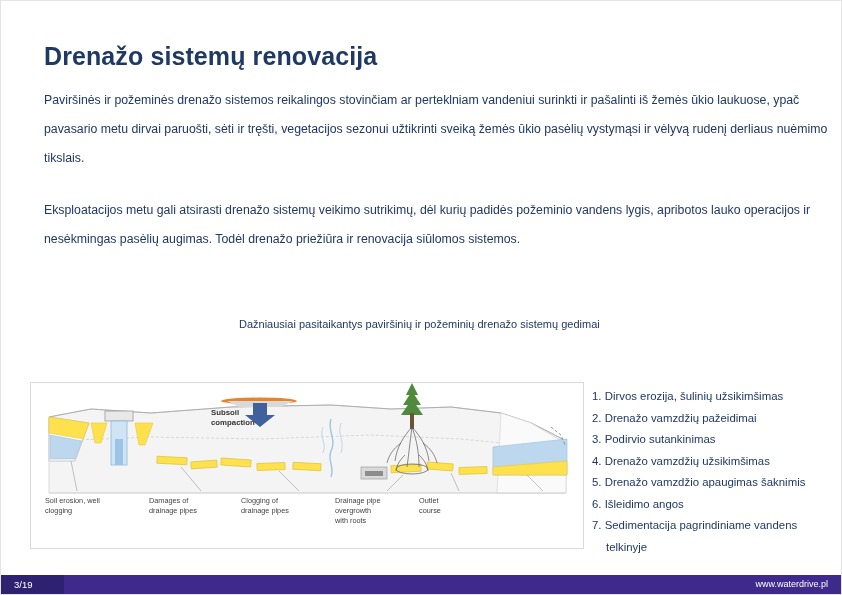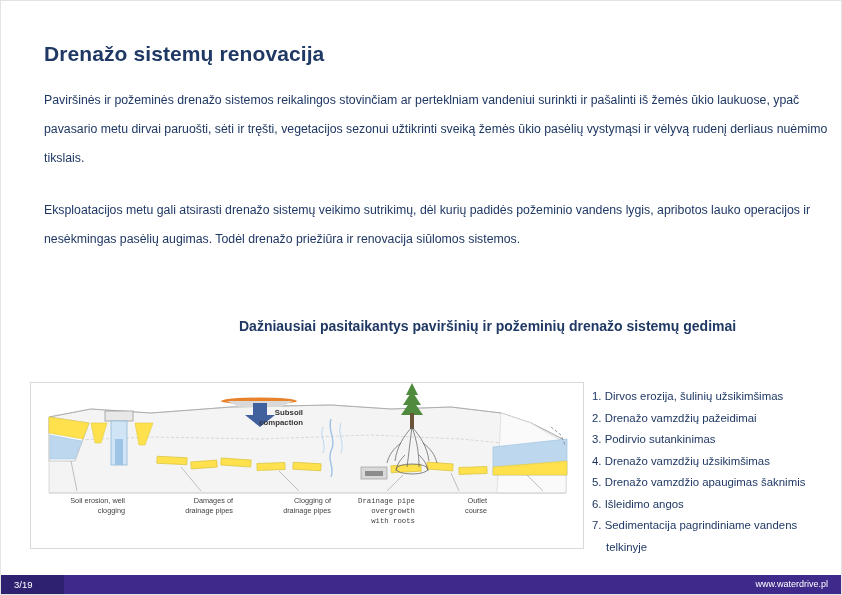--- a/index.html
+++ b/index.html
@@ -6,48 +6,48 @@
   body{
     width:842px;height:595px;overflow:hidden;
     background:#ffffff;
     font-family:"Liberation Sans", sans-serif;
     color:#1f3864;
   }
   .slide{position:relative;width:842px;height:595px;background:#ffffff;}
 
   .title{
     position:absolute;left:44px;top:42px;
-    font-size:21px;font-weight:bold;color:#1f3864;
+    font-size:25px;font-weight:bold;color:#1f3864;
     letter-spacing:0.1px;
   }
 
   .para{
     position:absolute;left:44px;
     font-size:12.3px;color:#1f3864;
     line-height:29px;
     width:790px;
   }
   .para1{top:86px;}
   .para2{top:196px;}
 
   .fig-caption{
     position:absolute;left:239px;top:318px;
-    font-size:14px;color:#1f3864;font-weight:bold;
+    font-size:11px;color:#1f3864;font-weight:normal;
   }
 
   
   .diagram{
     position:absolute;left:30px;top:382px;width:552px;height:165px;
     background:#ffffff;border:1px solid #d9d9d9;
   }
   .diagram svg{display:block;}
 
   .lbl{
     position:absolute;font-size:7.3px;color:#3f3f3f;
-    text-align:right;line-height:10px;font-family:"Liberation Sans",sans-serif;
+    text-align:left;line-height:10px;font-family:"Liberation Sans",sans-serif;
   }
 
   
   .list{
     position:absolute;left:592px;top:386px;width:250px;
     font-size:11.4px;color:#1f3864;
   }
   .list .li{
     line-height:21.5px;white-space:nowrap;
   }
@@ -169,21 +169,21 @@
         <div>clogging</div>
     </div>
     <div class="lbl" style="left:118px;top:113px;width:84px;">
       <div>Damages of</div>
         <div>drainage pipes</div>
     </div>
     <div class="lbl" style="left:210px;top:113px;width:90px;">
       <div>Clogging of</div>
         <div>drainage pipes</div>
     </div>
-    <div class="lbl" style="left:304px;top:113px;width:80px;font-family:Liberation Mono, monospace;">
+    <div class="lbl" style="left:304px;top:113px;width:80px;">
       <div>Drainage pipe</div>
         <div>overgrowth</div>
         <div>with roots</div>
     </div>
     <div class="lbl" style="left:388px;top:113px;width:68px;">
       <div>Outlet</div>
         <div>course</div>
     </div>
 
     <div class="lbl" style="left:180px;top:25px;width:92px;font-size:7.8px;font-weight:bold;color:#333;">

